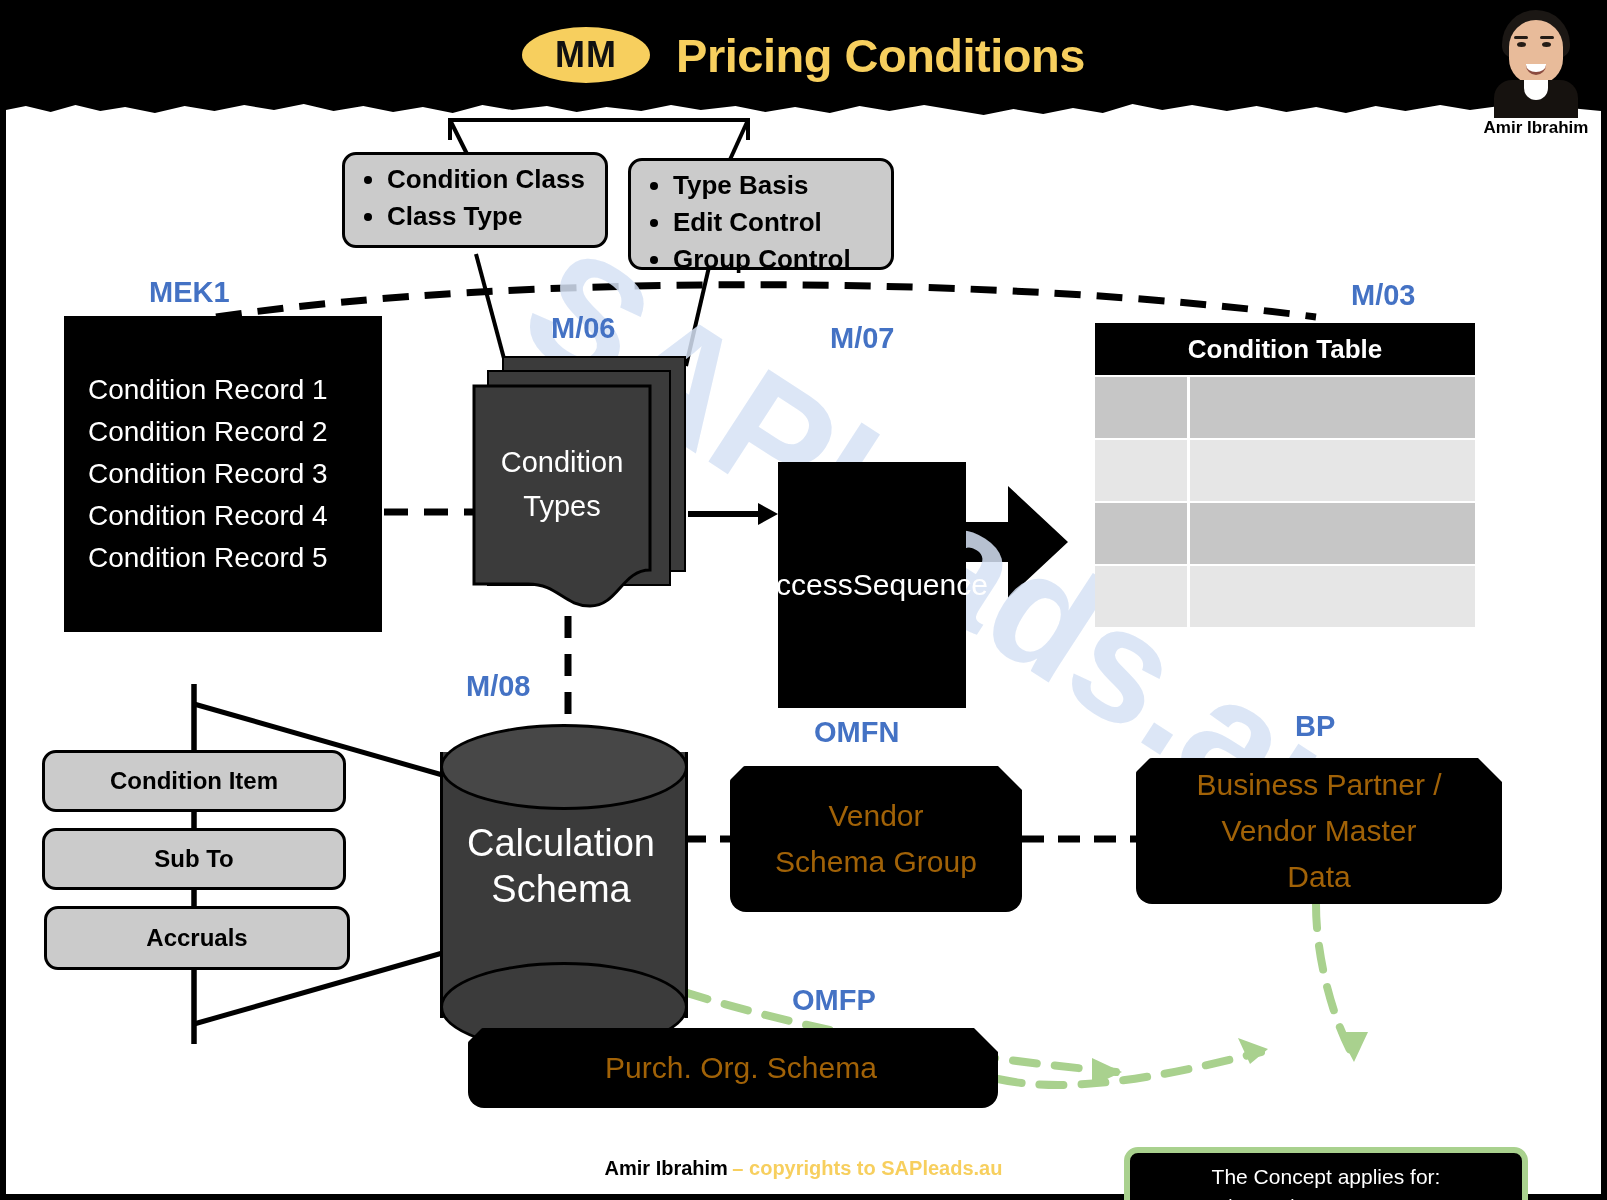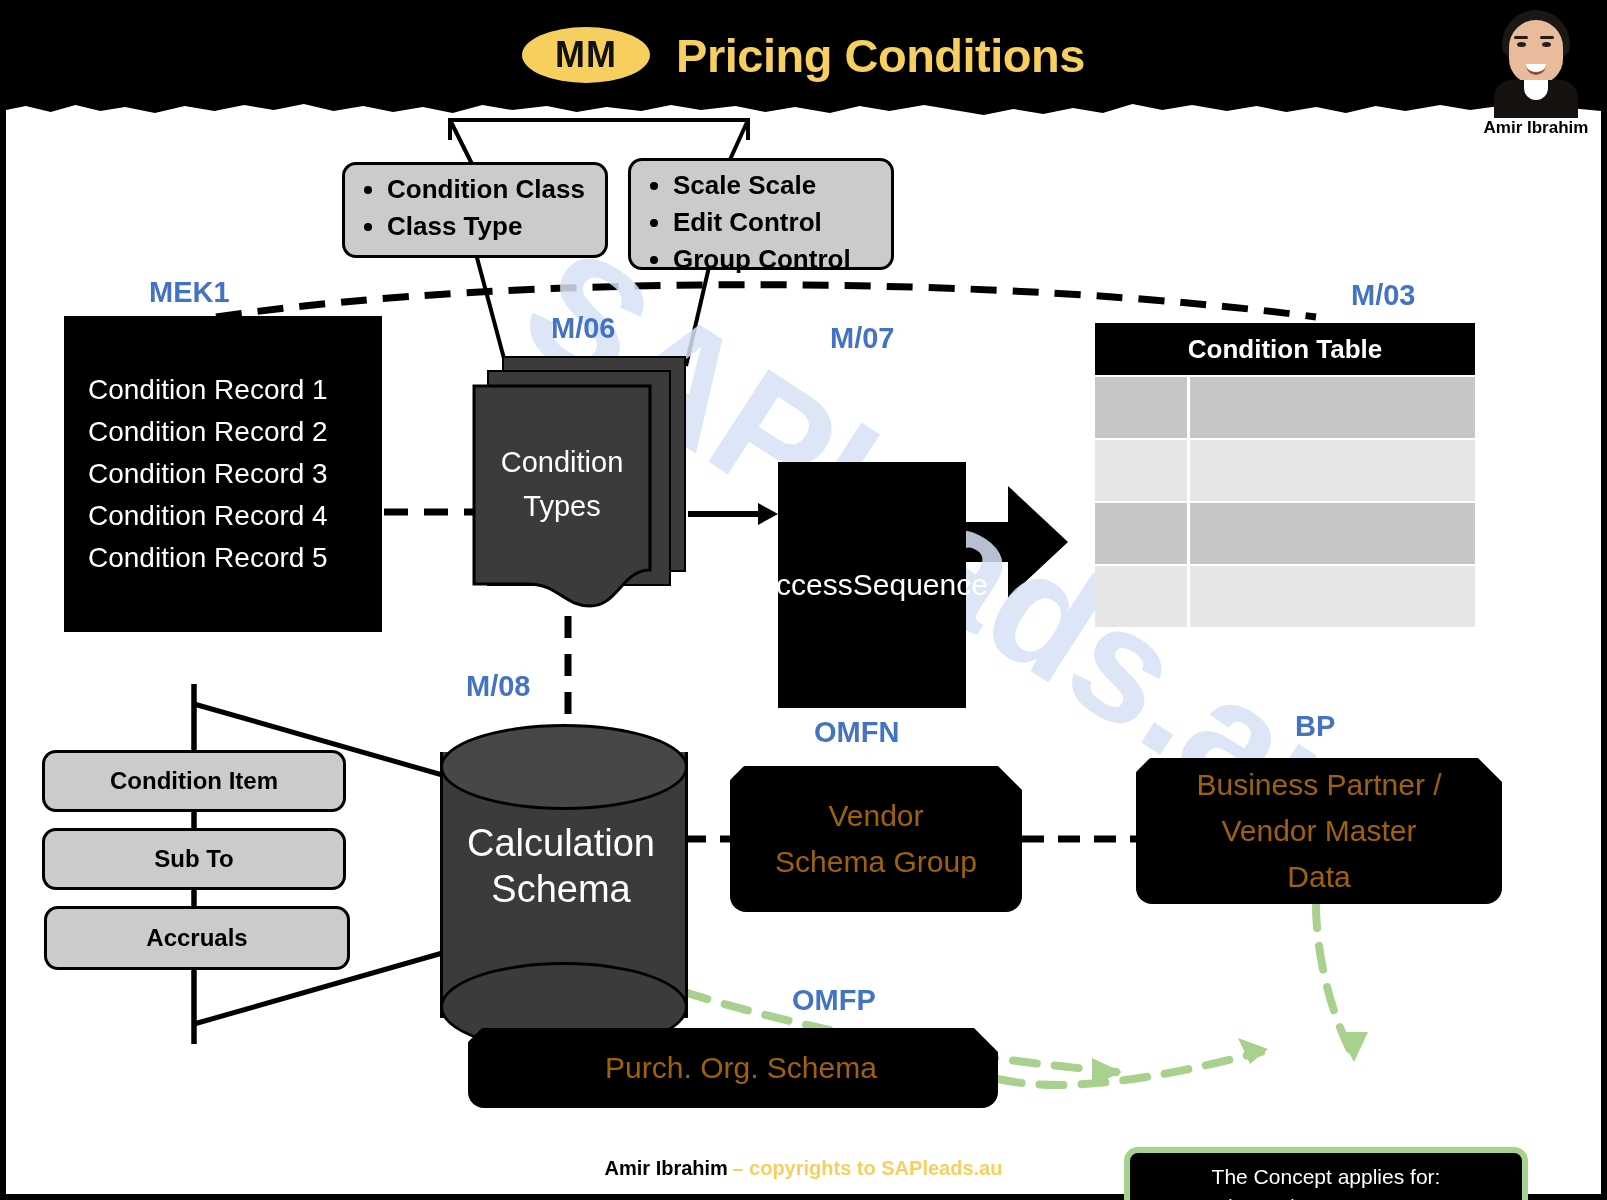--- a/index.html
+++ b/index.html
@@ -161,30 +161,30 @@
       <path d="M560,845 C760,930 980,955 1110,968" fill="none" stroke="#A9D18E" stroke-width="8" stroke-dasharray="24 18" stroke-linecap="round"></path>
       <path d="M1116,968 L1086,954 L1086,982 Z" fill="#A9D18E"></path>
 
       <path d="M1310,800 C1310,860 1330,920 1345,948" fill="none" stroke="#A9D18E" stroke-width="8" stroke-dasharray="24 18" stroke-linecap="round"></path>
       <path d="M1348,958 L1332,928 L1362,928 Z" fill="#A9D18E"></path>
 
       <path d="M992,975 C1060,990 1150,975 1255,948" fill="none" stroke="#A9D18E" stroke-width="8" stroke-dasharray="24 18" stroke-linecap="round"></path>
       <path d="M1262,945 L1232,934 L1244,960 Z" fill="#A9D18E"></path>
     </svg>
 
-    <div class="node grybox" style="left:336px;top:58px;width:266px;height:96px;">
+    <div class="node grybox" style="left:336px;top:48px;width:266px;height:96px;">
       <ul>
         <li>Condition Class</li>
         <li>Class Type</li>
       </ul>
     </div>
 
     <div class="node grybox" style="left:622px;top:54px;width:266px;height:112px;">
       <ul>
-        <li>Scale Scale</li>
+        <li>Type Basis</li>
         <li>Edit Control</li>
         <li>Group Control</li>
       </ul>
     </div>
 
     <div class="code-lbl" style="left:143px;top:172px;">MEK1</div>
     <div class="node rec-box">
       <div>Condition Record 1</div>
       <div>Condition Record 2</div>
       <div>Condition Record 3</div>

